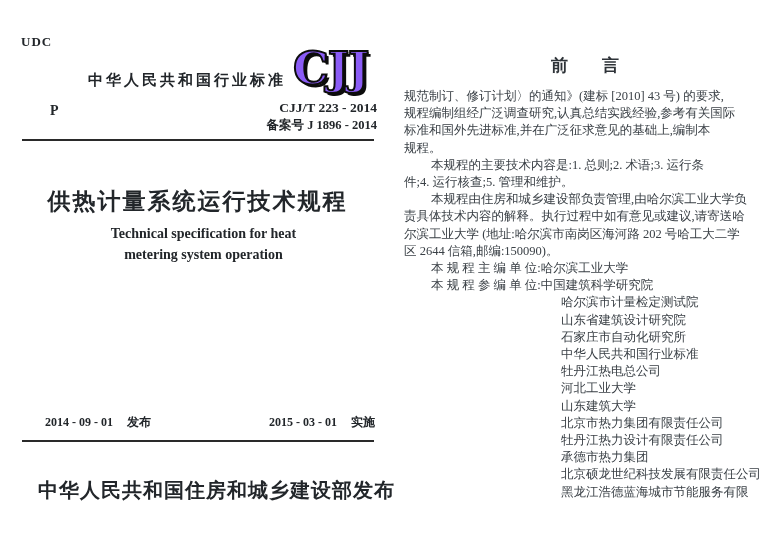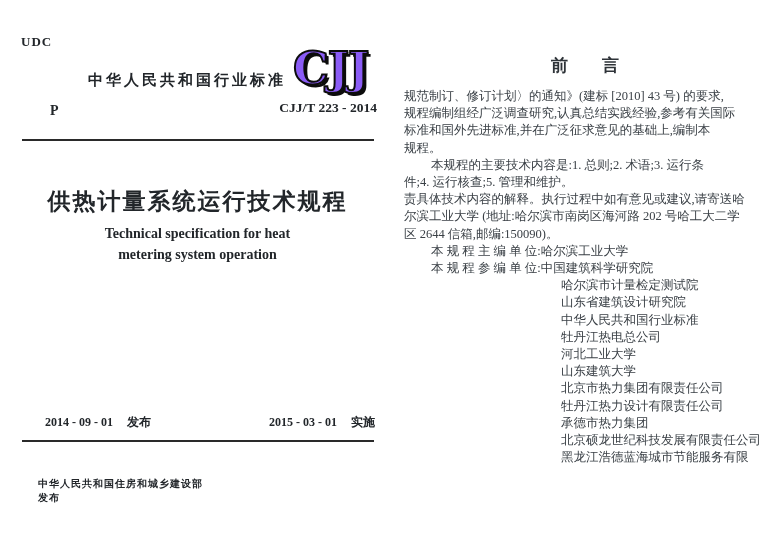--- a/index.html
+++ b/index.html
@@ -24,45 +24,46 @@
     -webkit-text-stroke:2px #0c0c0c;
     text-shadow:3px 3px 0 #0c0c0c,1px 1px 0 #0c0c0c;
     letter-spacing:-1px;
   }
   .std-no{position:absolute;right:390px;top:100px;font-size:13.5px;font-weight:bold;white-space:nowrap;}
   .std-no,.rec-no{left:auto;}
   .std-no{right:18px;text-align:right;width:200px;}
   .rec-no{position:absolute;right:18px;top:117px;font-size:12.5px;font-weight:bold;text-align:right;width:200px;white-space:nowrap;}
   .rule-top{position:absolute;left:22px;top:139px;width:352px;height:2px;background:#2a2a2a;}
   .title-cn{position:absolute;left:0;top:186px;width:395px;text-align:center;font-size:23px;font-weight:bold;letter-spacing:2px;white-space:nowrap;}
-  .title-en{position:absolute;left:0;width:395px;text-align:center;font-size:14px;font-weight:bold;}
+  .title-en{position:absolute;left:0;width:395px;text-align:center;font-size:14px;font-weight:bold;padding-left:6px;}
   .title-en.l1{top:226px;}
   .title-en.l2{top:247px;}
   .dates{position:absolute;left:45px;top:414px;width:330px;display:flex;justify-content:space-between;font-size:12px;font-weight:bold;white-space:nowrap;}
   .dates .gap{display:inline-block;width:14px;}
   .rule-bottom{position:absolute;left:22px;top:440px;width:352px;height:2px;background:#2a2a2a;}
-  .pub-row{position:absolute;left:38px;top:477px;width:312px;display:flex;justify-content:space-between;font-size:10px;font-weight:bold;letter-spacing:1px;white-space:nowrap;flex-direction:column;}
+  .pub-row{position:absolute;left:38px;top:477px;width:312px;display:flex;justify-content:space-between;font-size:20px;font-weight:bold;letter-spacing:1px;white-space:nowrap;}
   
   .preface{position:absolute;left:402px;top:0;width:366px;height:540px;}
   .pre-title{position:absolute;left:0;top:54px;width:366px;text-align:center;font-size:17px;font-weight:bold;color:#2e3338;white-space:pre;}
   .pre-body{position:absolute;left:2px;top:88px;width:364px;font-size:12.5px;line-height:17.2px;color:#3a4046;}
   .pre-body .ln{white-space:nowrap;}
   .pre-body .ind{text-indent:27px;}
   .pre-body .item{padding-left:157px;}
 </style>
 </head>
 <body>
 
 <div class="sheet">
 
   <div class="cover">
     <div class="udc">UDC</div>
     <div class="hdr-title">中华人民共和国行业标准</div>
     <div class="logo">CJJ</div>
     <div class="std-no">CJJ/T 223 - 2014</div>
+    <div class="rec-no">备案号 J 1896 - 2014</div>
     <div class="class-p">P</div>
     <div class="rule-top"></div>
 
     <div class="title-cn">供热计量系统运行技术规程</div>
     <div class="title-en l1">Technical specification for heat</div>
     <div class="title-en l2">metering system operation</div>
 
     <div class="dates">
       <span><span>2014 - 09 - 01</span><span class="gap"></span><span>发布</span></span>
       <span><span>2015 - 03 - 01</span><span class="gap"></span><span>实施</span></span>
@@ -76,27 +77,29 @@
 
   <div class="preface">
     <div class="pre-title">前　　言</div>
     <div class="pre-body">
       <div class="ln">规范制订、修订计划〉的通知》(建标 [2010] 43 号) 的要求,</div>
       <div class="ln">规程编制组经广泛调查研究,认真总结实践经验,参考有关国际</div>
       <div class="ln">标准和国外先进标准,并在广泛征求意见的基础上,编制本</div>
       <div class="ln">规程。</div>
       <div class="ln ind">本规程的主要技术内容是:1. 总则;2. 术语;3. 运行条</div>
       <div class="ln">件;4. 运行核查;5. 管理和维护。</div>
+      <div class="ln ind">本规程由住房和城乡建设部负责管理,由哈尔滨工业大学负</div>
       <div class="ln">责具体技术内容的解释。执行过程中如有意见或建议,请寄送哈</div>
       <div class="ln">尔滨工业大学 (地址:哈尔滨市南岗区海河路 202 号哈工大二学</div>
       <div class="ln">区 2644 信箱,邮编:150090)。</div>
       <div class="ln ind">本 规 程 主 编 单 位:哈尔滨工业大学</div>
       <div class="ln ind">本 规 程 参 编 单 位:中国建筑科学研究院</div>
       <div class="ln item">哈尔滨市计量检定测试院</div>
       <div class="ln item">山东省建筑设计研究院</div>
+      <div class="ln item">石家庄市自动化研究所</div>
       <div class="ln item">中华人民共和国行业标准</div>
       <div class="ln item">牡丹江热电总公司</div>
       <div class="ln item">河北工业大学</div>
       <div class="ln item">山东建筑大学</div>
       <div class="ln item">北京市热力集团有限责任公司</div>
       <div class="ln item">牡丹江热力设计有限责任公司</div>
       <div class="ln item">承德市热力集团</div>
       <div class="ln item">北京硕龙世纪科技发展有限责任公司</div>
       <div class="ln item">黑龙江浩德蓝海城市节能服务有限</div>
     </div>

